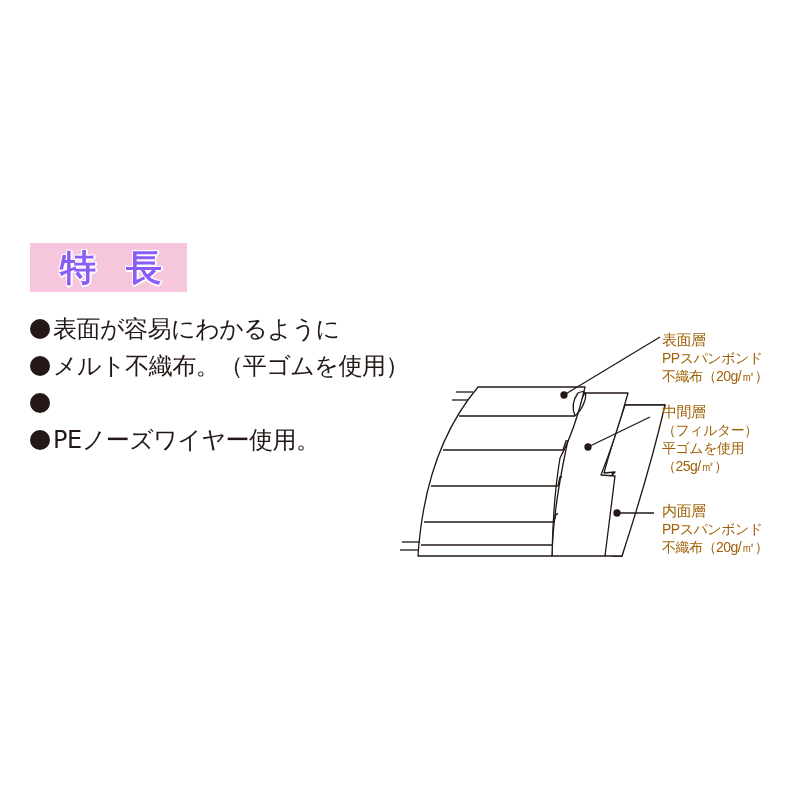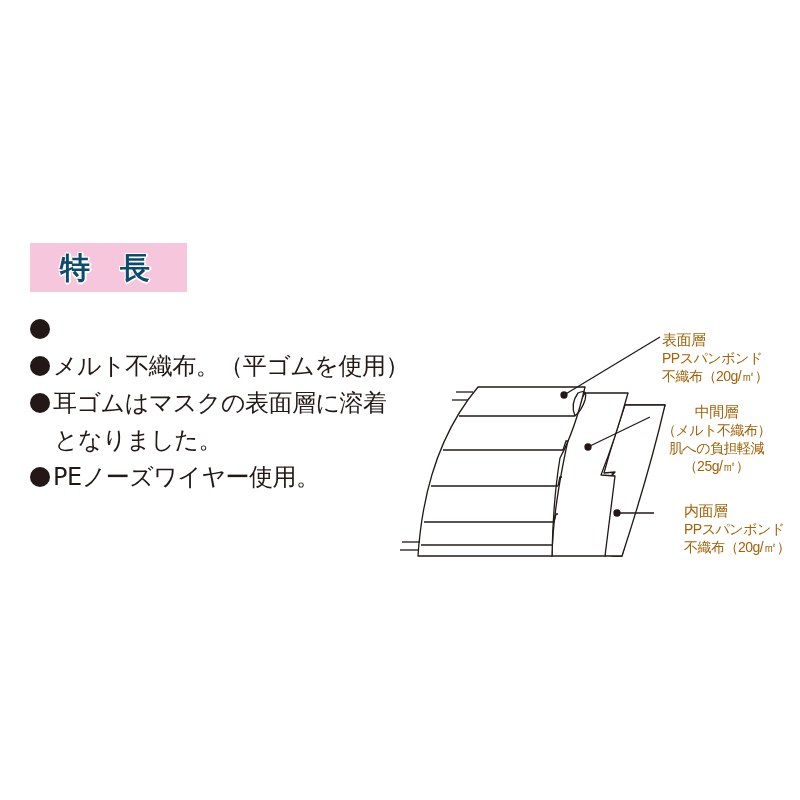--- a/index.html
+++ b/index.html
@@ -1,45 +1,44 @@
 <!DOCTYPE html>
 <html><head>
   <meta charset="utf-8">
   <style>
     html, body { margin: 0; padding: 0; background: #ffffff; }
     body { width: 800px; height: 800px; position: relative; overflow: hidden;
            font-family: "DejaVu Sans", sans-serif; color: #231815; }
     .title-bar { position: absolute; left: 30px; top: 243px; width: 157px; height: 49px;
                  background: #f6c6dc; }
-    .title-text { position: absolute; left: 60px; top: 248px; font-size: 30px; font-weight: bold;
-                  color: #0c4a6e; letter-spacing: 30px; line-height: 40px;
+    .title-text { position: absolute; left: 60px; top: 248px; font-size: 36px; font-weight: bold;
+                  color: #8b5cf6; letter-spacing: 30px; line-height: 40px;
                   text-shadow: -1px -1px 0 #fff, 1px -1px 0 #fff, -1px 1px 0 #fff, 1px 1px 0 #fff, 0 2px 0 #fff, 2px 0 0 #fff; }
     .features { position: absolute; left: 30px; top: 311px; width: 380px; }
     .line { font-size: 24px; line-height: 37px; white-space: nowrap; letter-spacing: -0.5px; }
     .line.indent { padding-left: 24px; }
     .bullet { display: inline-block; width: 20px; height: 20px; border-radius: 50%;
               background: #231815; margin-right: 3px; vertical-align: -2px; }
     .diagram { position: absolute; left: 0; top: 0; width: 800px; height: 800px; }
     .label { position: absolute; font-size: 14px; line-height: 18px; color: #a16207; white-space: nowrap;
              font-family: Liberation Sans, sans-serif; letter-spacing: -0.5px; }
     .label .head { font-size: 15px; }
   </style>
 </head>
 <body>
 
 <div class="title-bar"></div>
 <div class="title-text">
   <span>特</span><span>長</span>
 </div>
 
 <div class="features">
+  <div class="line"><span class="bullet"></span><span>表面が容易にわかるように</span></div>
+  <div class="line"><span class="bullet"></span><span>メルト不織布。（平ゴムを使用）</span></div>
   <div class="line"><span class="bullet"></span></div>
-  <div class="line"><span class="bullet"></span><span>メルト不織布。（平ゴムを使用）</span></div>
-  <div class="line"><span class="bullet"></span><span>耳ゴムはマスクの表面層に溶着</span></div>
-  <div class="line indent"><span>となりました。</span></div>
   <div class="line"><span class="bullet"></span><span>PEノーズワイヤー使用。</span></div>
 </div>
 
 <svg class="diagram" width="800" height="800" viewBox="0 0 800 800">
   <g fill="#ffffff" stroke="#231815" stroke-width="1.3" stroke-linejoin="round">
 
     <path d="M 600 405 L 665 405 Q 645 470 622 556 L 612 556 Q 620 480 600 405 Z"></path>
     <path d="M 625 405 L 665 405 Q 650 470 622 556 L 605 556 L 608 480 L 615 472 L 604 473 Q 613 440 625 405 Z"></path>
 
     <path d="M 585 393 L 628 393 Q 615 440 601 475 L 615 476 L 605 556 L 552 556 Q 553 500 575 410 Z"></path>
@@ -75,24 +74,24 @@
     <circle cx="617" cy="513" r="3"></circle>
   </g>
 </svg>
 
 <div class="label" style="left:662px; top:331px;">
   <div class="head">表面層</div>
   <div>PPスパンボンド</div>
   <div>不織布（20g/㎡）</div>
 </div>
 
-<div class="label" style="left:662px; top:403px;text-align:center;">
+<div class="label" style="left:662px; top:403px;">
   <div class="head">中間層</div>
-  <div>（メルト不織布）</div>
-  <div>肌への負担軽減</div>
+  <div>（フィルター）</div>
+  <div>平ゴムを使用</div>
   <div>（25g/㎡）</div>
 </div>
 
-<div class="label" style="left:684px; top:502px;">
+<div class="label" style="left:662px; top:502px;">
   <div class="head">内面層</div>
   <div>PPスパンボンド</div>
   <div>不織布（20g/㎡）</div>
 </div>
 
 </body></html>

